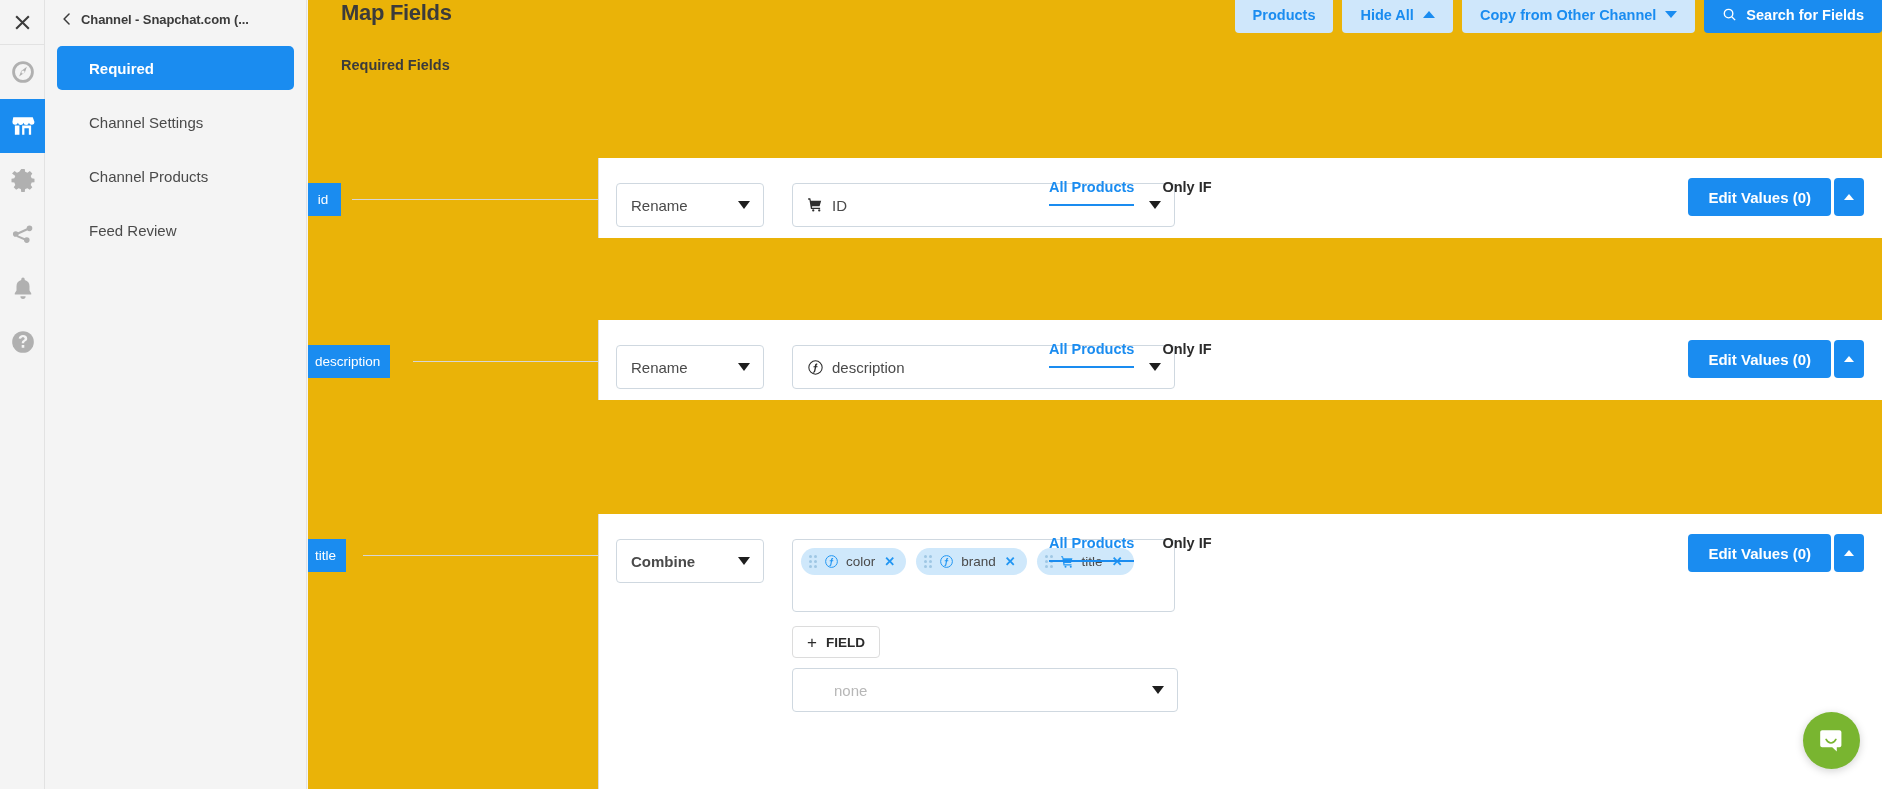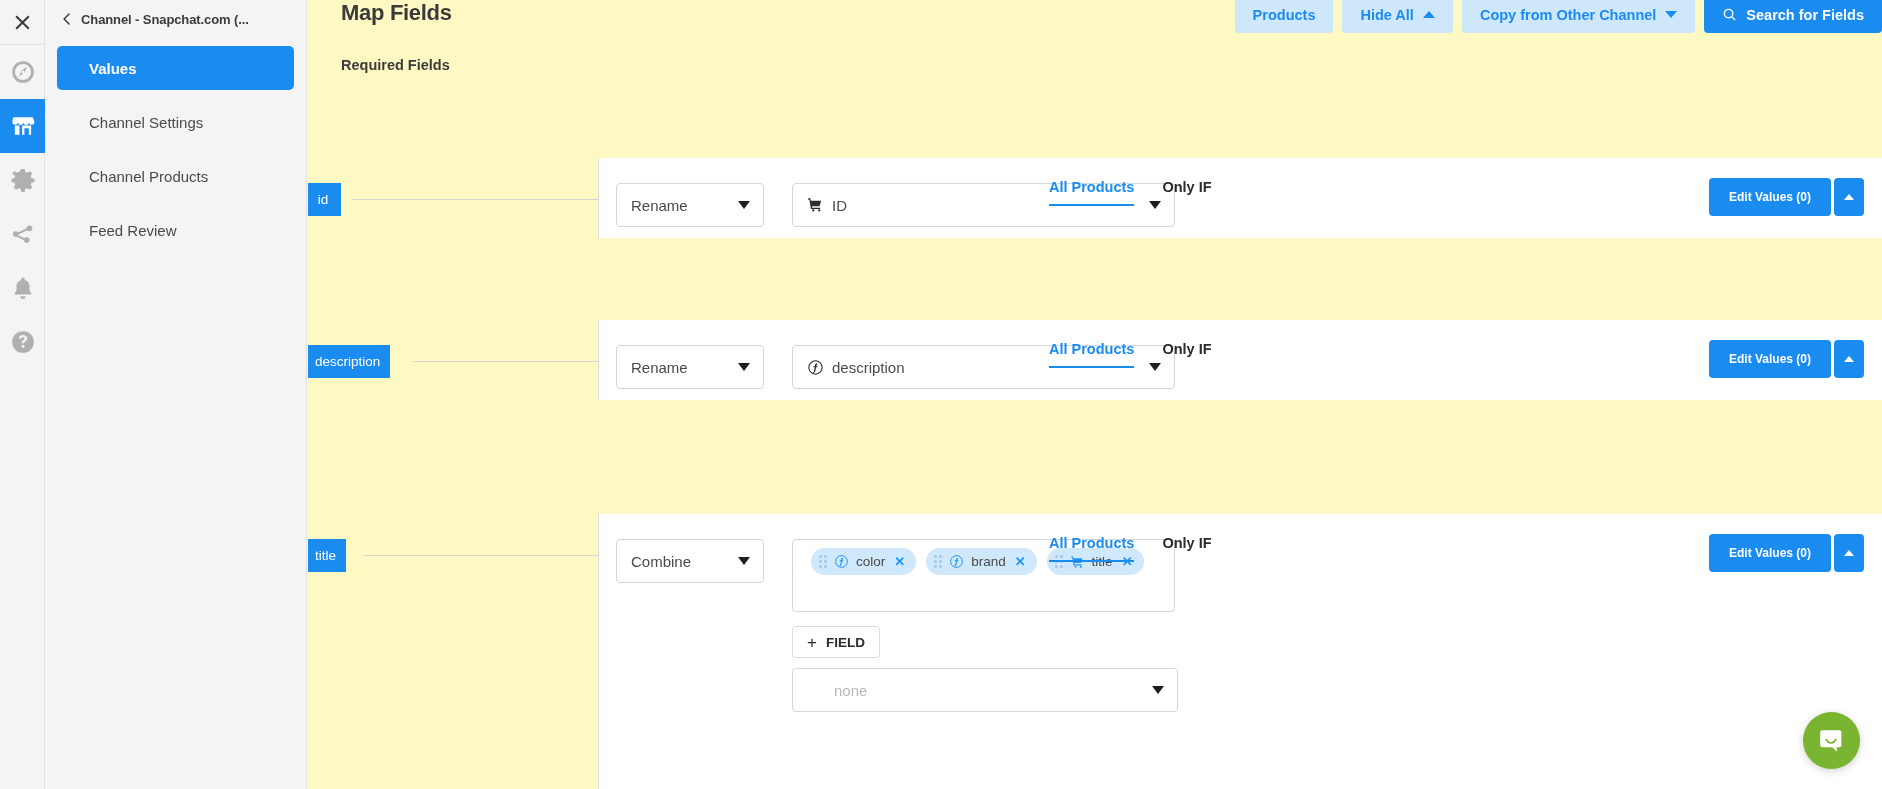--- a/index.html
+++ b/index.html
@@ -70,21 +70,21 @@
     margin-bottom: 10px;
   }
   .nav-item.active {
     background: #1a8cf0; color: #ffffff; font-weight: 700;
   }
 
   
   .main {
     position: absolute; left: 308px; top: 0;
     width: 1574px; height: 789px;
-    background: #fef9c3;
+    background: #eab308;
     overflow: hidden;
   }
   .page-title {
     position: absolute; left: 33px; top: 0;
     font-size: 22px; font-weight: 700; color: #3b3b3b;
     letter-spacing: -0.3px;
   }
   .actions {
     position: absolute; right: 0; top: -4px;
     display: flex; align-items: center; gap: 9px;
@@ -166,21 +166,21 @@
   .tabs { position: absolute; display: flex; align-items: flex-start; gap: 28px; }
   .tab {
     font-size: 14.5px; font-weight: 700; color: #2b2b2b;
     padding-bottom: 9px; cursor: pointer;
   }
   .tab.active { color: #1a8cf0; border-bottom: 2.5px solid #1a8cf0; }
 
   .edit-group { position: absolute; display: flex; align-items: stretch; gap: 3px; }
   .edit-btn {
     height: 38px; background: #1a8cf0; color: #ffffff;
-    font-size: 12px; font-weight: 700;
+    font-size: 15px; font-weight: 700;
     border-radius: 4px;
     display: flex; align-items: center; justify-content: center;
     padding: 0 20px; cursor: pointer; white-space: nowrap;
   }
   .edit-caret {
     width: 30px; height: 38px; background: #1a8cf0;
     border-radius: 4px;
     display: flex; align-items: center; justify-content: center;
     cursor: pointer;
   }
@@ -189,21 +189,21 @@
     border-left: 5px solid transparent;
     border-right: 5px solid transparent;
     border-bottom: 6px solid #ffffff;
     display: block;
   }
 
   
   .chipbox {
     border: 1px solid #cfd8e0; border-radius: 4px;
     background: #ffffff;
-    padding: 8px 18px;
+    padding: 8px 8px;
     display: flex; flex-wrap: wrap; gap: 8px 10px;
     align-content: flex-start;
   }
   .chip {
     height: 27px;
     background: #cfe8fb; border-radius: 14px;
     display: flex; align-items: center; gap: 7px;
     padding: 0 11px 0 8px;
     font-size: 13.5px; color: #4a4a4a;
     cursor: pointer;
@@ -300,21 +300,21 @@
       <div class="panel-back">
         <svg viewBox="0 0 24 24" fill="none">
           <path d="M15.5 3.5 7 12l8.5 8.5" stroke-width="2.6" stroke-linecap="round" stroke-linejoin="round"></path>
         </svg>
       </div>
       <div class="panel-title">Channel - Snapchat.com (...</div>
     </div>
 
     <div class="panel-nav">
       <div class="nav-item active">
-        <span>Values</span>
+        <span>Required</span>
       </div>
       <div class="nav-item">
         <span>Channel Settings</span>
       </div>
       <div class="nav-item">
         <span>Channel Products</span>
       </div>
       <div class="nav-item">
         <span>Feed Review</span>
       </div>
@@ -435,21 +435,21 @@
       </div>
     </div>
 
     <div class="row" style="top:514px;height:275px;">
       <div class="tag" style="left:-3px;top:25px;">
         <span>title</span>
       </div>
       <div class="connector" style="left:55px;top:41px;width:236px;"></div>
       <div class="card" style="height:275px;">
         <div class="ctrl-row" style="left:17px;top:17px;gap:28px;">
-          <div class="select" style="width:148px;">
+          <div class="select" style="width:148px;font-weight:bold;">
             <span class="sel-text">Combine</span>
             <span class="sel-caret"></span>
           </div>
 
           <div style="display:flex;flex-direction:column;">
             <div class="chipbox" style="width:383px;height:73px;">
 
               <div class="chip">
                 <span class="grip">
                     <s></s>

